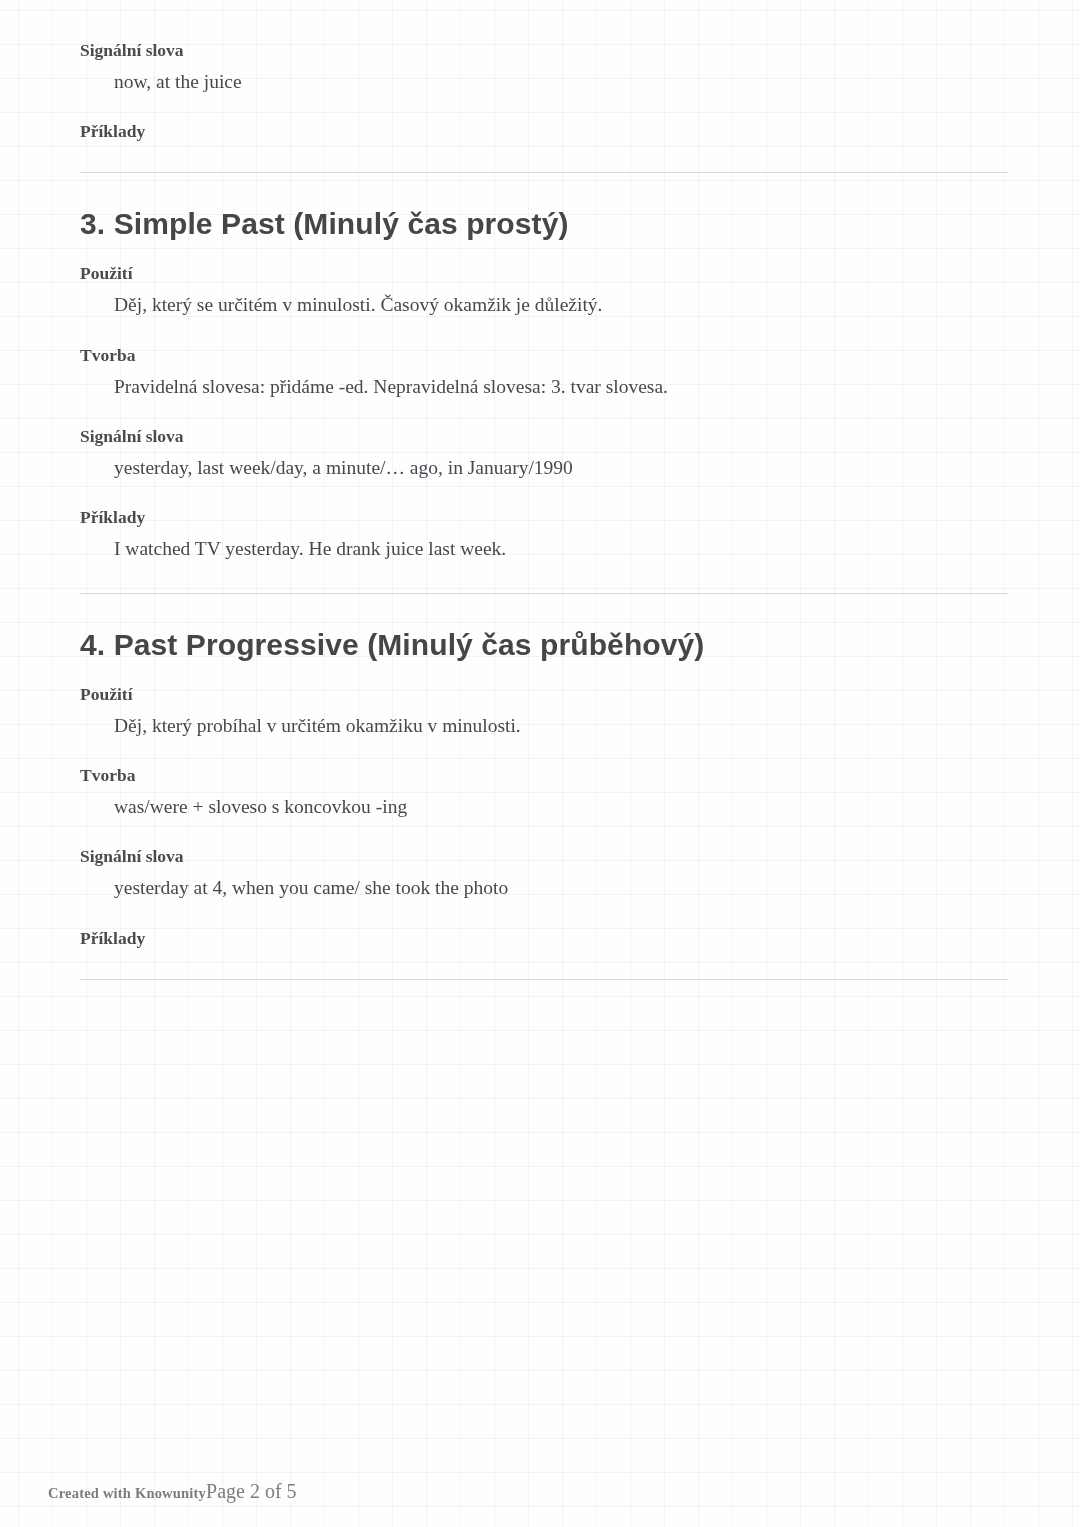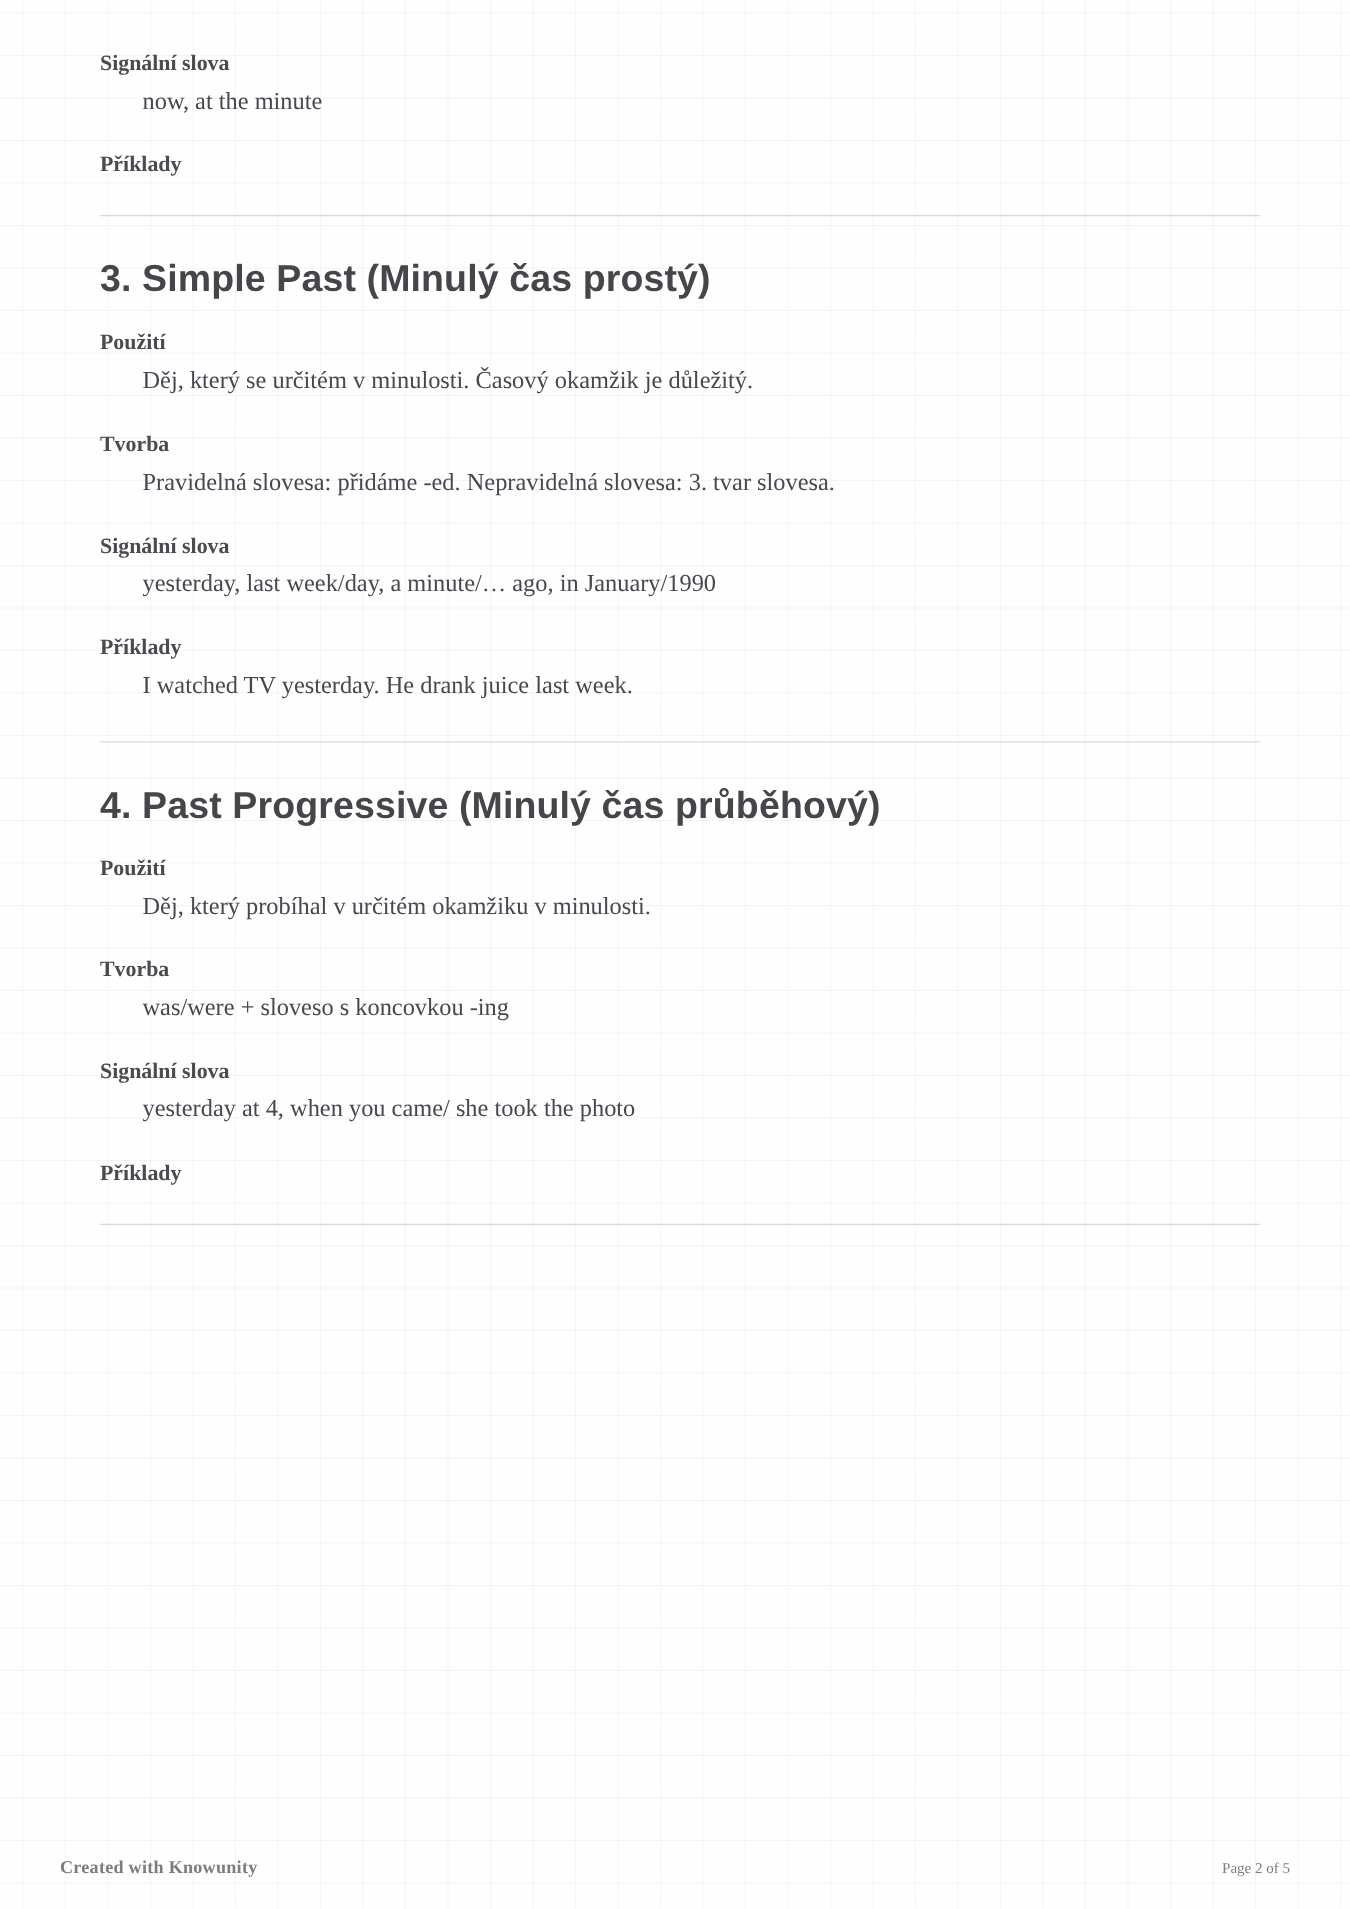--- a/index.html
+++ b/index.html
@@ -73,49 +73,48 @@
     width: 928px;
   }
 
   .footer {
     position: absolute;
     left: 48px;
     right: 48px;
     bottom: 24px;
     display: flex;
     align-items: baseline;
-    justify-content: space-between;
   }
   .footer-left {
     font-family: "Liberation Serif", serif;
     font-size: 14.5px;
     font-weight: bold;
     color: #7b7b80;
     letter-spacing: 0.2px;
   }
   .footer-right {
     font-family: "Liberation Serif", serif;
-    font-size: 12px;
+    font-size: 20px;
     color: #7b7b80;
   }
 
   .first-block {
     margin-top: 0;
   }
 </style>
 </head>
 <body>
 
 <div class="page">
   <div class="content">
 
     <div class="section first-block">
       <div class="block">
         <div class="label">Signální slova</div>
-        <div class="body-text">now, at the minute</div>
+        <div class="body-text">now, at the juice</div>
       </div>
       <div class="block">
         <div class="label">Příklady</div>
       </div>
       <hr class="divider">
     </div>
 
     <div class="section">
       <h2 class="section-title">3. Simple Past (Minulý čas prostý)</h2>
       <div class="block">

